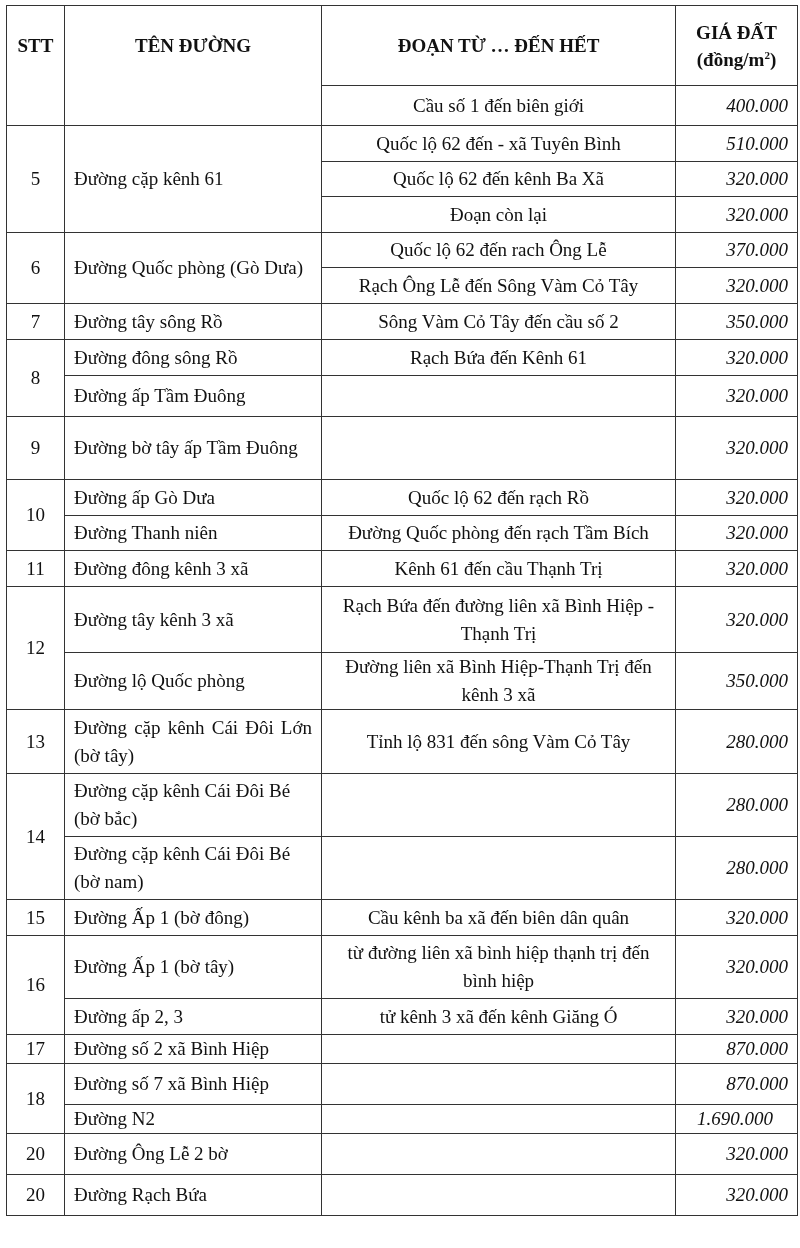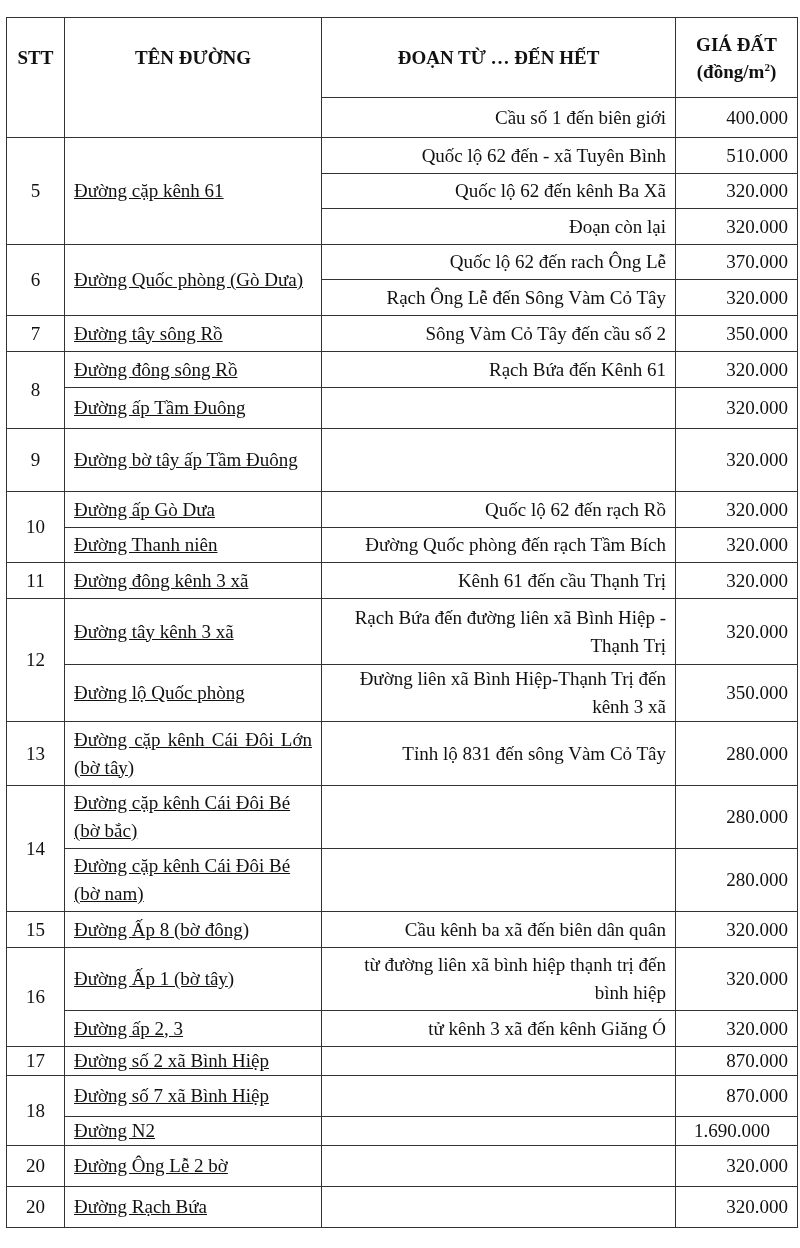--- a/index.html
+++ b/index.html
@@ -11,21 +11,21 @@
       width: 800px;
       height: 1248px;
       position: relative;
       font-family: "Liberation Serif", "DejaVu Serif", serif;
       color: #111111;
       overflow: hidden;
     }
     table.price-table {
       position: absolute;
       left: 6px;
-      top: 17px;
+      top: 5px;
       width: 791px;
       border-collapse: collapse;
       table-layout: fixed;
       font-size: 19px;
       line-height: 28px;
     }
     table.price-table td, table.price-table th {
       border: 1.4px solid #333333;
       padding: 0 9px;
       vertical-align: middle;
@@ -34,25 +34,25 @@
       font-weight: bold;
       text-align: center;
       font-size: 19px;
       line-height: 27px;
     }
     col.c-stt { width: 58px; }
     col.c-name { width: 257px; }
     col.c-seg { width: 354px; }
     col.c-price { width: 122px; }
     td.stt { text-align: center; padding: 0 2px; }
-    td.name { text-align: left; text-decoration: underline; }
+    td.name { text-align: left; }
     td.name.justify { text-align: justify; text-align-last: left; }
-    td.seg { text-align: right; }
-    td.price { text-align: right; padding-right: 26px; }
-    td.price.wide { padding-right: 18px; text-align: center; }
+    td.seg { text-align: center; }
+    td.price { text-align: right; padding-right: 26px; font-style: italic; }
+    td.price.wide { padding-right: 24px; }
     th.price-head { line-height: 26px; }
     sup { font-size: 11px; line-height: 0; }
   </style>
 </head>
 <body>
 
 <table class="price-table">
   <colgroup>
     <col class="c-stt">
       <col class="c-name">
@@ -172,21 +172,21 @@
       <td class="price">280.000</td>
     </tr>
     <tr style="height:63px">
       <td class="name">Đường cặp kênh Cái Đôi Bé (bờ nam)</td>
       <td class="seg"></td>
       <td class="price">280.000</td>
     </tr>
 
     <tr style="height:36px">
       <td class="stt">15</td>
-      <td class="name">Đường Ấp 8 (bờ đông)</td>
+      <td class="name">Đường Ấp 1 (bờ đông)</td>
       <td class="seg">Cầu kênh ba xã đến biên dân quân</td>
       <td class="price">320.000</td>
     </tr>
 
     <tr style="height:63px">
       <td class="stt" rowspan="2">16</td>
       <td class="name">Đường Ấp 1 (bờ tây)</td>
       <td class="seg">từ đường liên xã bình hiệp thạnh trị đến bình hiệp</td>
       <td class="price">320.000</td>
     </tr>

